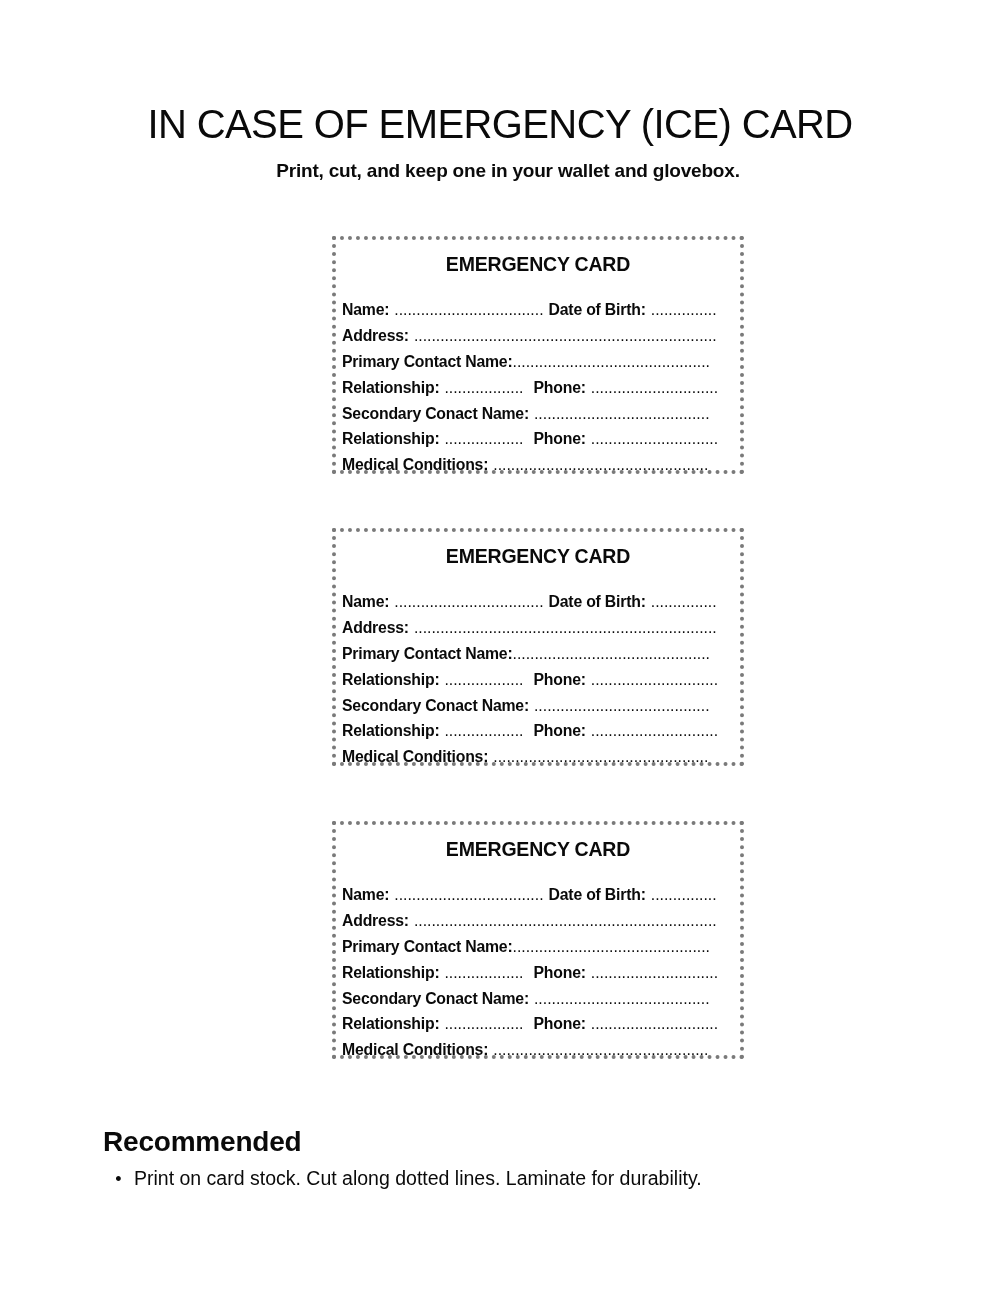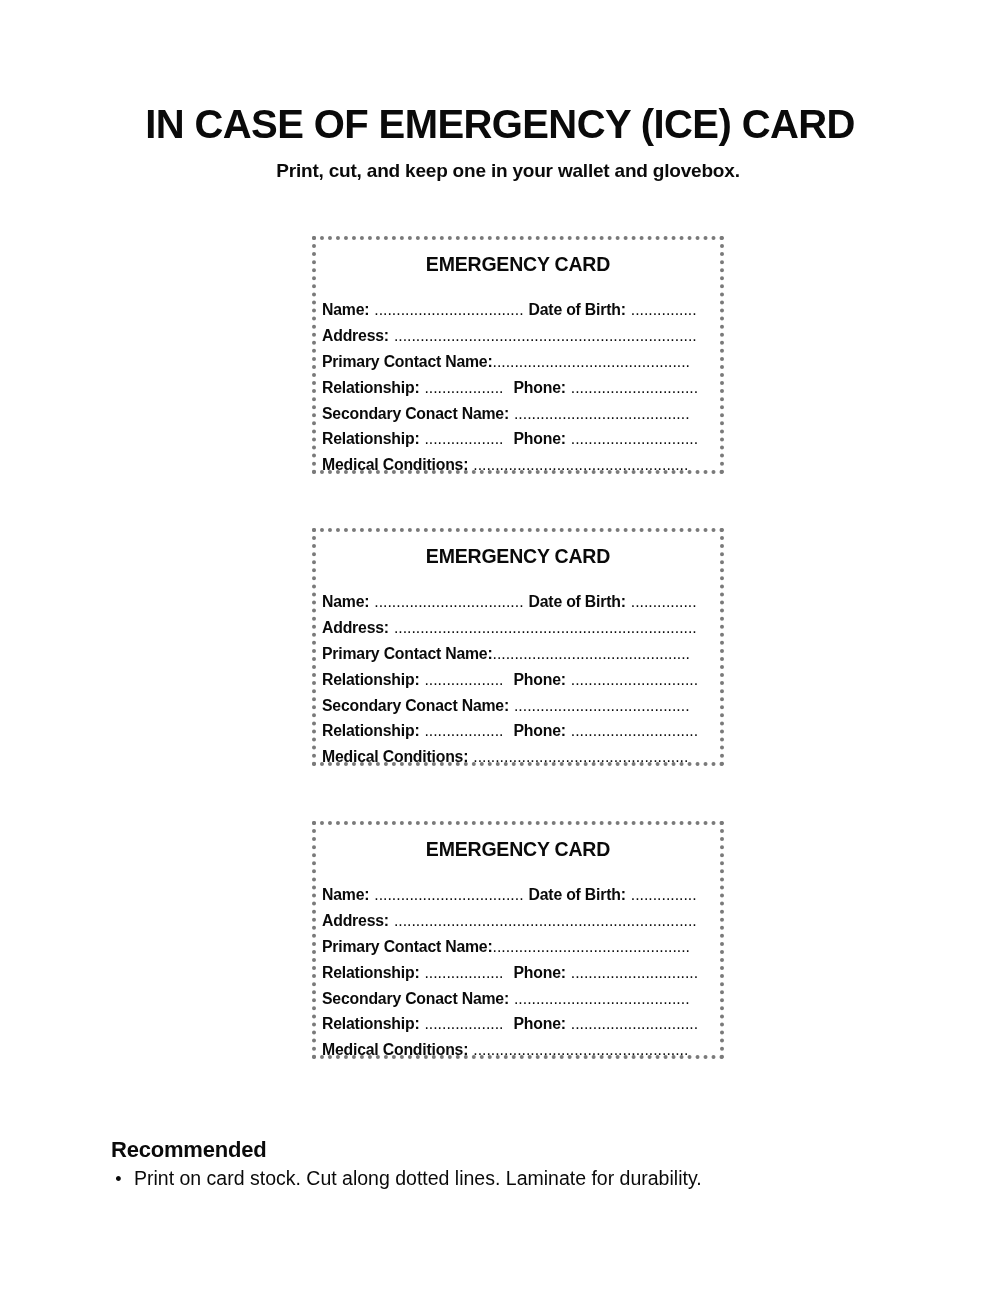--- a/index.html
+++ b/index.html
@@ -15,40 +15,40 @@
       color: #0a0a0a;
       overflow: hidden;
     }
     .page-title {
       position: absolute;
       top: 98px;
       left: 0;
       width: 1000px;
       text-align: center;
       font-size: 40px;
-      font-weight: bold;
+      font-weight: normal;
       letter-spacing: -0.6px;
       margin: 0;
       line-height: 52px;
     }
     .subtitle {
       position: absolute;
       top: 158px;
       left: 0;
       width: 1016px;
       text-align: center;
       font-size: 19px;
       font-weight: bold;
       margin: 0;
       line-height: 26px;
       letter-spacing: -0.2px;
     }
     .card {
       position: absolute;
-      left: 312px;
+      left: 332px;
       width: 404px;
       height: 230px;
       border: 4px dotted #7a7a7a;
       box-sizing: content-box;
     }
     .card-title {
       text-align: center;
       font-size: 19.5px;
       font-weight: bold;
       margin: 0;
@@ -81,23 +81,23 @@
       overflow: hidden;
       letter-spacing: 0px;
     }
     .field-dots.fill {
       flex: 1 1 auto;
     }
     .section-heading {
       position: absolute;
       top: 1127px;
       left: 103px;
-      font-size: 22px;
-      font-weight: bold;
-      margin: 8px;
+      font-size: 28px;
+      font-weight: bold;
+      margin: 0;
       line-height: 30px;
       letter-spacing: -0.2px;
     }
     .rec-list {
       position: absolute;
       top: 1164px;
       left: 103px;
       margin: 0;
       padding: 0;
       list-style: none;

